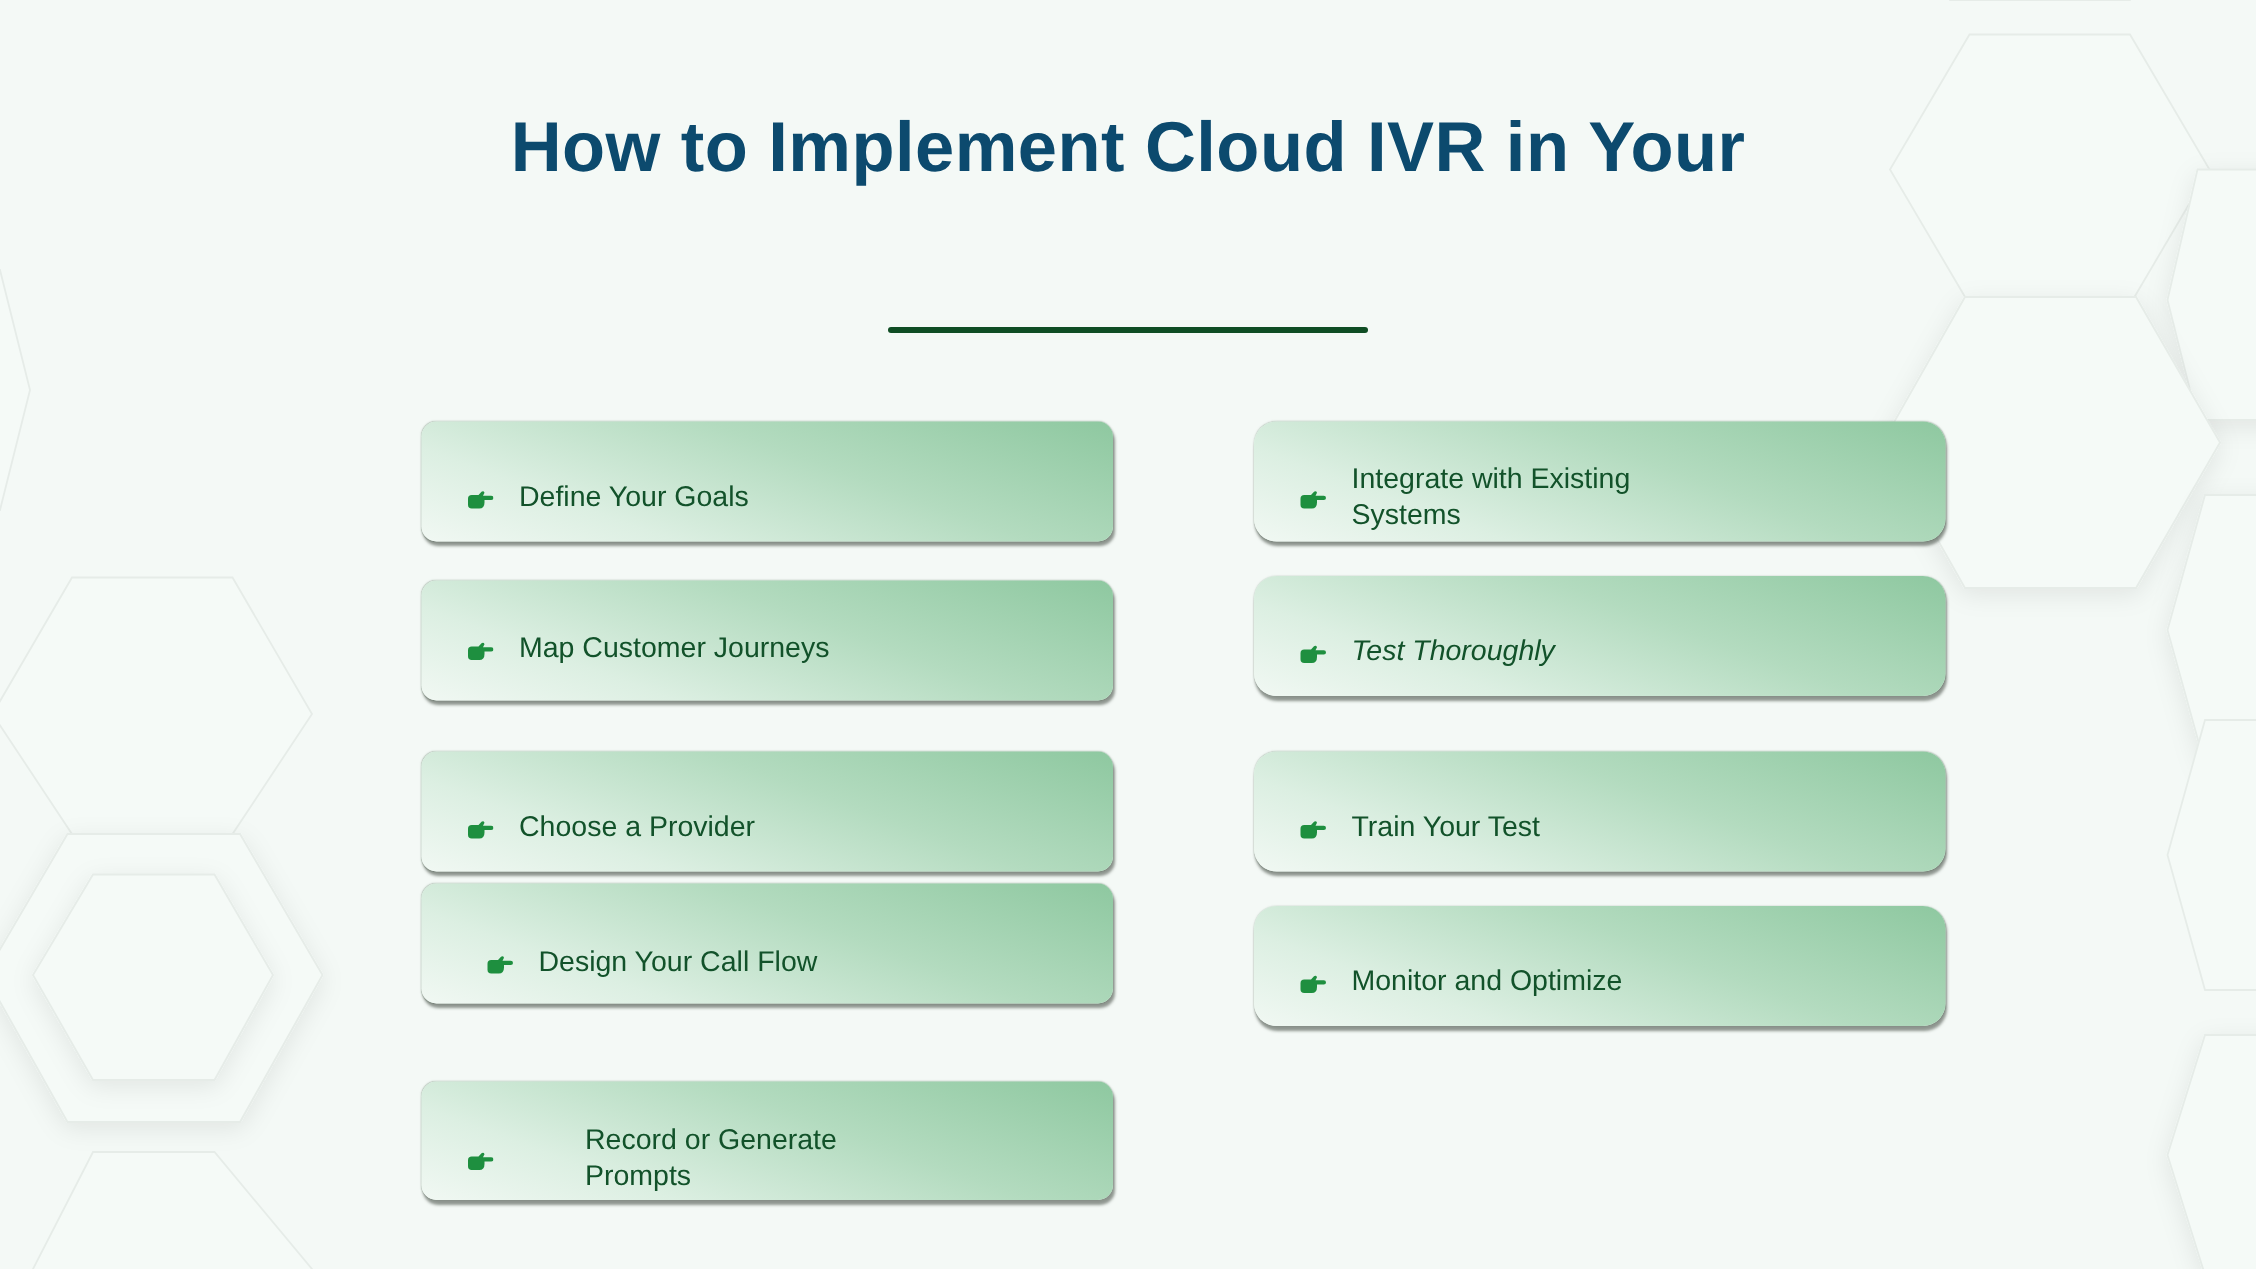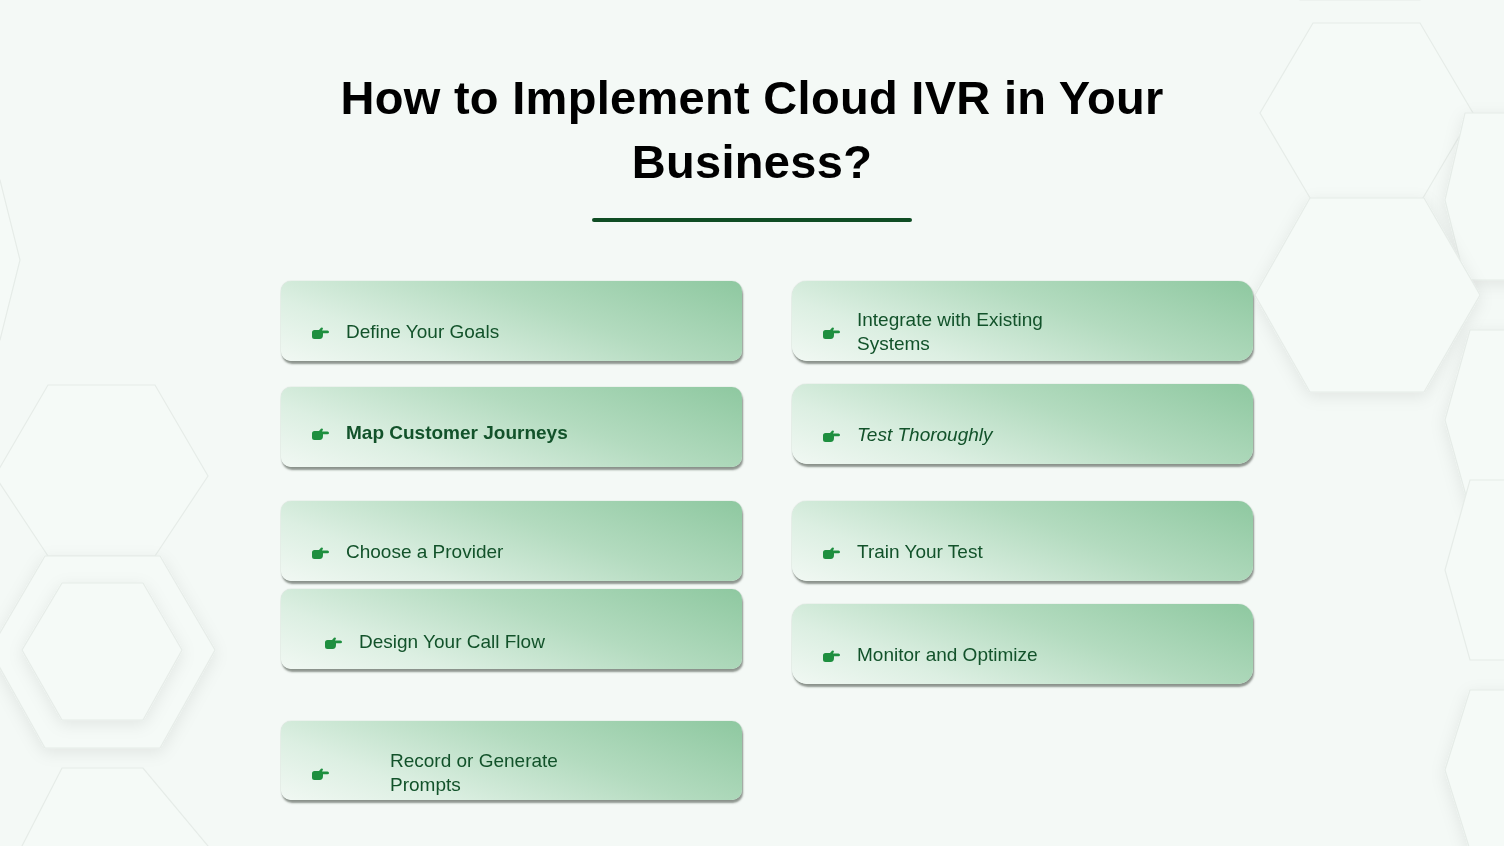--- a/index.html
+++ b/index.html
@@ -9,21 +9,21 @@
       font-family: "Liberation Sans", sans-serif;
       position: relative;
     }
     .bg-layer { position: absolute; inset: 0; pointer-events: none; }
     .bg-layer svg { width: 1504px; height: 846px; display: block; }
 
     .title {
       position: absolute;
       left: 0; top: 66px; width: 1504px;
       text-align: center;
-      color: #000000;
+      color: #0c4a6e;
       font-family: "Liberation Sans", sans-serif;
       font-weight: 700;
       font-size: 47px;
       line-height: 64px;
       letter-spacing: 0.3px;
     }
     .title .line { display: block; }
     .underline {
       position: absolute;
       left: 592px; top: 218px;
@@ -37,21 +37,21 @@
       width: 461px; height: 80px;
       border-radius: 10px;
       background: linear-gradient(200deg, #8ec8a0 0%, #b3dbbf 40%, #dcefe2 75%, #f1f8f3 100%);
       box-shadow: 1px 3px 2px rgba(60,70,60,0.55), 0 0 1px rgba(90,120,95,0.5);
       display: flex;
       align-items: center;
       padding: 22px 0 0 30px;
       cursor: pointer;
     }
     .card.left { left: 281px; }
-    .card.right { left: 792px; border-radius: 15px; }
+    .card.right { left: 836px; border-radius: 15px; }
 
     .card .icon {
       width: 18px; height: 14px;
       margin-top: 4px;
       margin-right: 17px;
       flex: 0 0 18px;
     }
     .card .label {
       color: #12522a;
       font-family: "Liberation Sans", sans-serif;
@@ -85,31 +85,30 @@
       <polygon points="45,556 160,556 215,650 160,748 45,748 -10,650" filter="url(#hs)"></polygon>
       <polygon points="62,583 143,583 182,650 143,720 62,720 22,650" filter="url(#hs)"></polygon>
       <polygon points="62,768 143,768 208,846 143,920 62,920 22,846"></polygon>
       <polygon points="-40,180 0,180 20,260 0,340 -40,340 -60,260"></polygon>
     </g>
   </svg>
 </div>
 
 <h1 class="title">
   <span class="line">How to Implement Cloud IVR in Your</span>
-  <span class="line">Business?</span>
 </h1>
 <div class="underline"></div>
 
 <div class="card left" style="top:281px;">
   <svg class="icon" viewBox="0 0 18 14">
       <path d="M1 5.5 Q1 3 3.5 3 L8 3 L10 0.8 Q11.5 0 12 1.5 L11 3.5 L16.5 3.5 Q18 3.5 18 5 Q18 6.3 16.5 6.3 L12 6.3 L12 8 Q12 12 8.5 12 L3.5 12 Q1 12 1 9.5 Z" fill="#1e8f3f"></path>
     </svg>
   <span class="label">Define Your Goals</span>
 </div>
-<div class="card left" style="top:387px; padding-top:11px;font-weight:bold;">
+<div class="card left" style="top:387px; padding-top:11px;">
   <svg class="icon" viewBox="0 0 18 14">
       <path d="M1 5.5 Q1 3 3.5 3 L8 3 L10 0.8 Q11.5 0 12 1.5 L11 3.5 L16.5 3.5 Q18 3.5 18 5 Q18 6.3 16.5 6.3 L12 6.3 L12 8 Q12 12 8.5 12 L3.5 12 Q1 12 1 9.5 Z" fill="#1e8f3f"></path>
     </svg>
   <span class="label">Map Customer Journeys</span>
 </div>
 <div class="card left" style="top:501px;">
   <svg class="icon" viewBox="0 0 18 14">
       <path d="M1 5.5 Q1 3 3.5 3 L8 3 L10 0.8 Q11.5 0 12 1.5 L11 3.5 L16.5 3.5 Q18 3.5 18 5 Q18 6.3 16.5 6.3 L12 6.3 L12 8 Q12 12 8.5 12 L3.5 12 Q1 12 1 9.5 Z" fill="#1e8f3f"></path>
     </svg>
   <span class="label">Choose a Provider</span>

